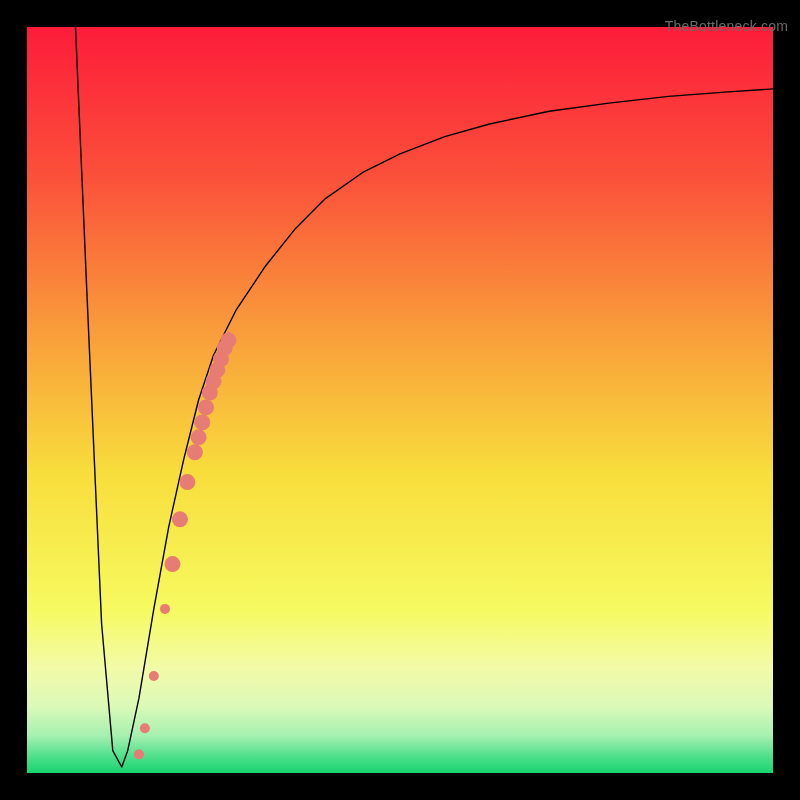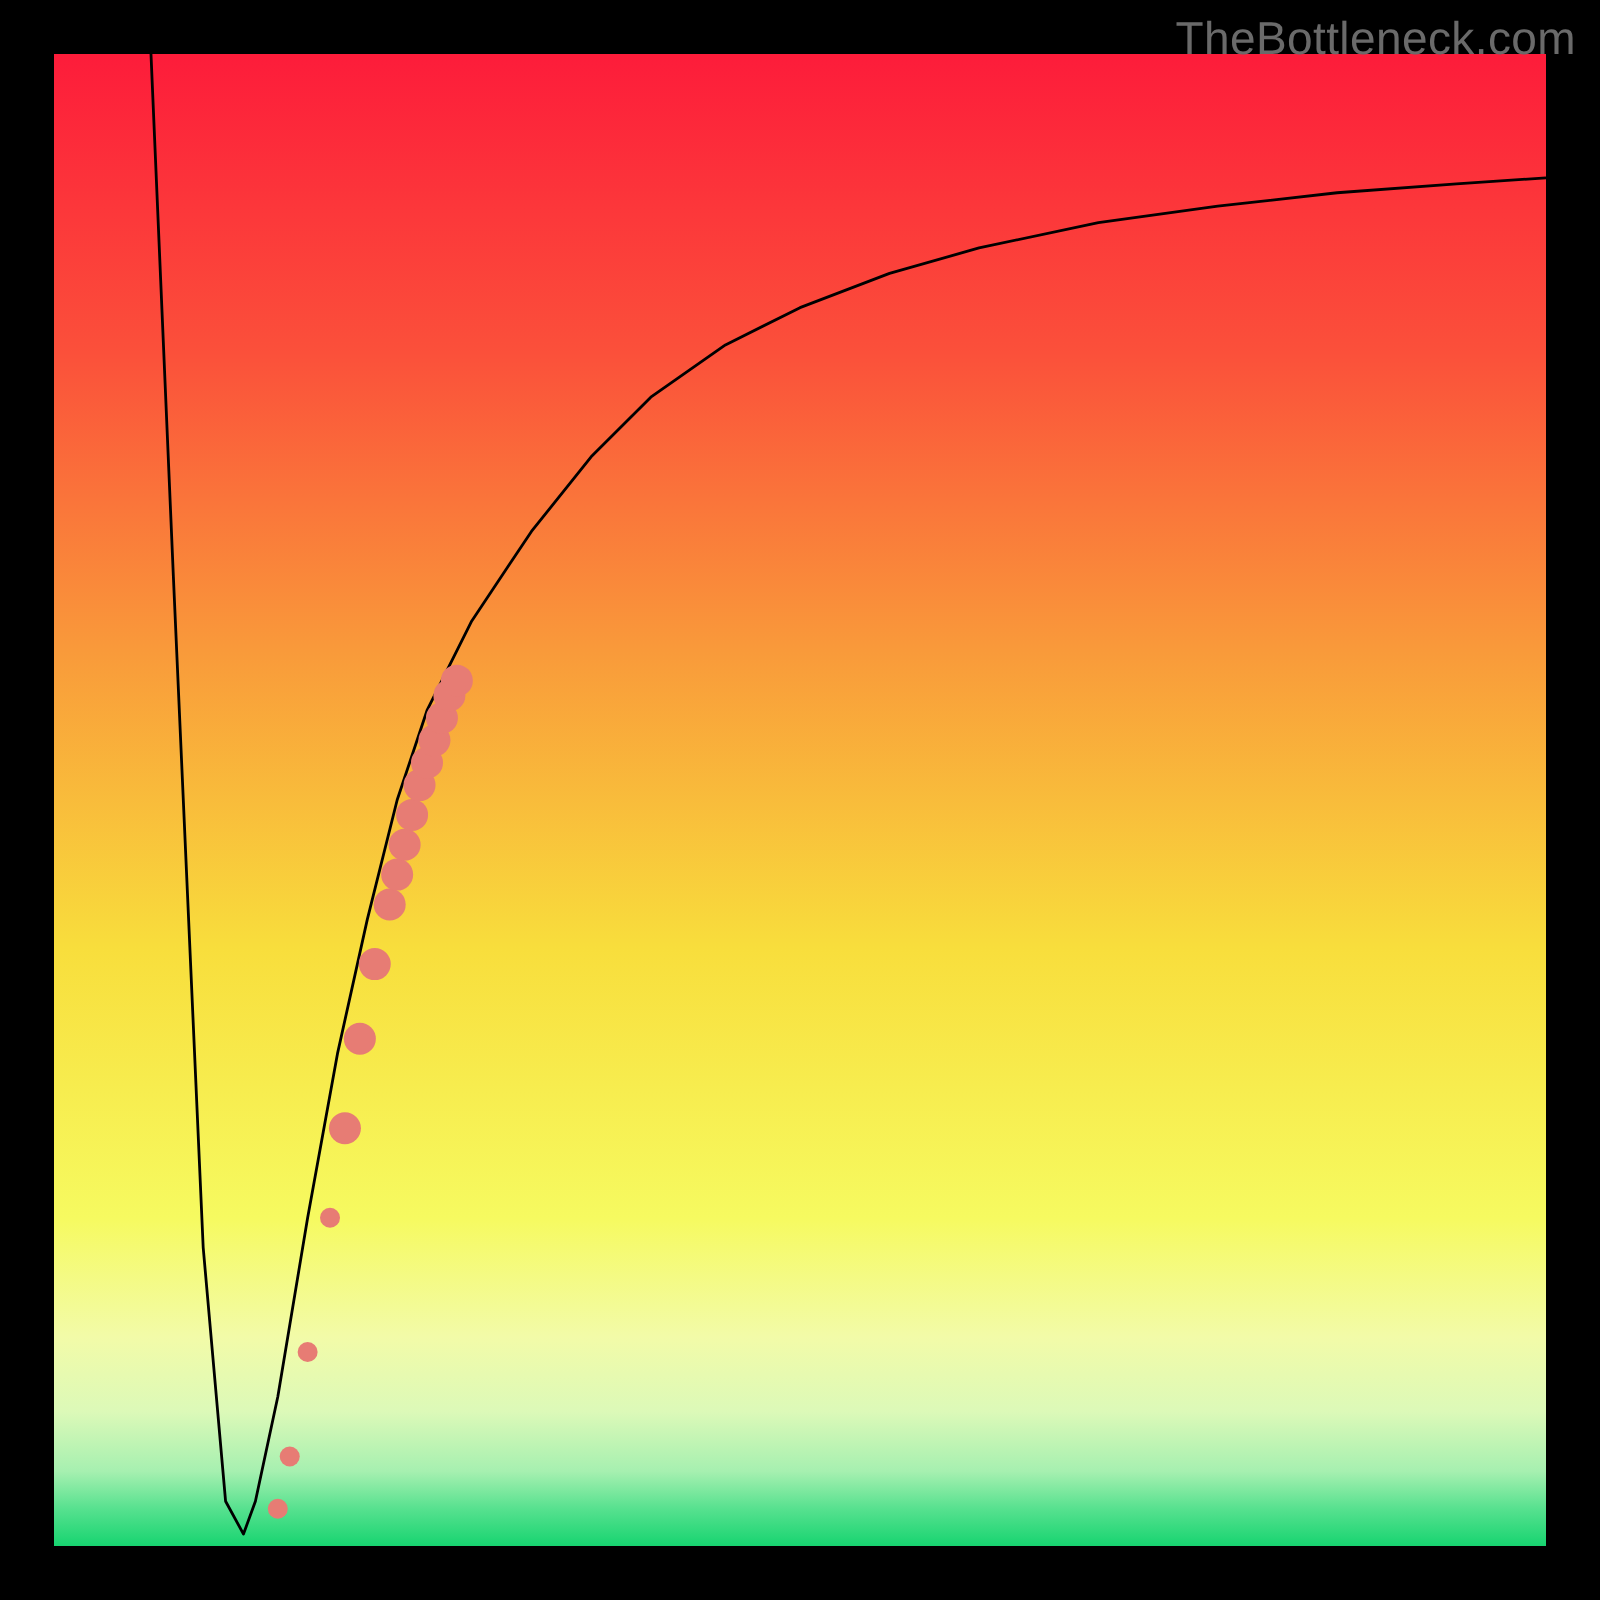--- a/index.html
+++ b/index.html
@@ -21,24 +21,24 @@
     position: absolute;
     left: 27px;
     top: 27px;
     width: 746px;
     height: 746px;
     overflow: hidden;
   }
   .plot svg { display: block; }
   .watermark {
     position: absolute;
-    top: 6px;
+    top: 18px;
     right: 12px;
     color: #6a6a6a;
-    font-size: 23px;
+    font-size: 14px;
     font-weight: 500;
     letter-spacing: 0.2px;
     user-select: none;
   }
 </style>
 </head>
 <body>
 
 <div class="frame">
   <div class="plot">

